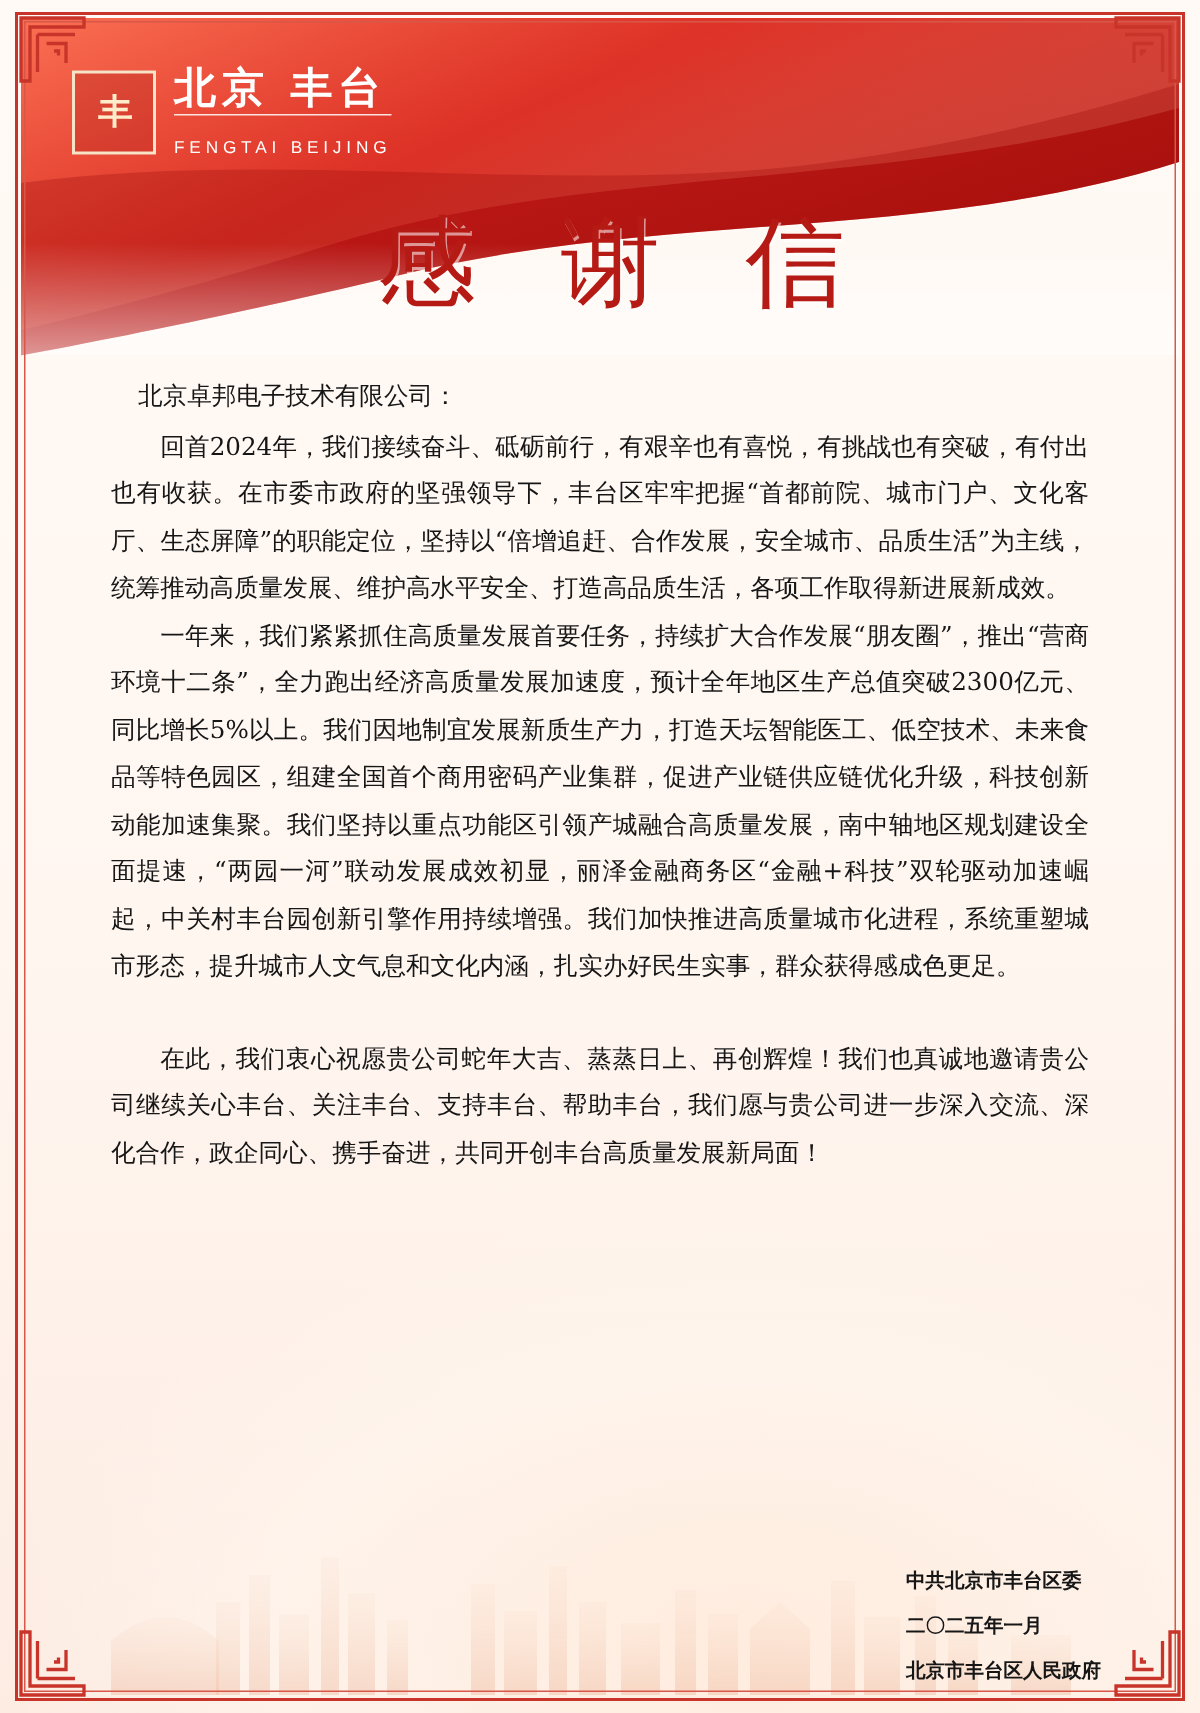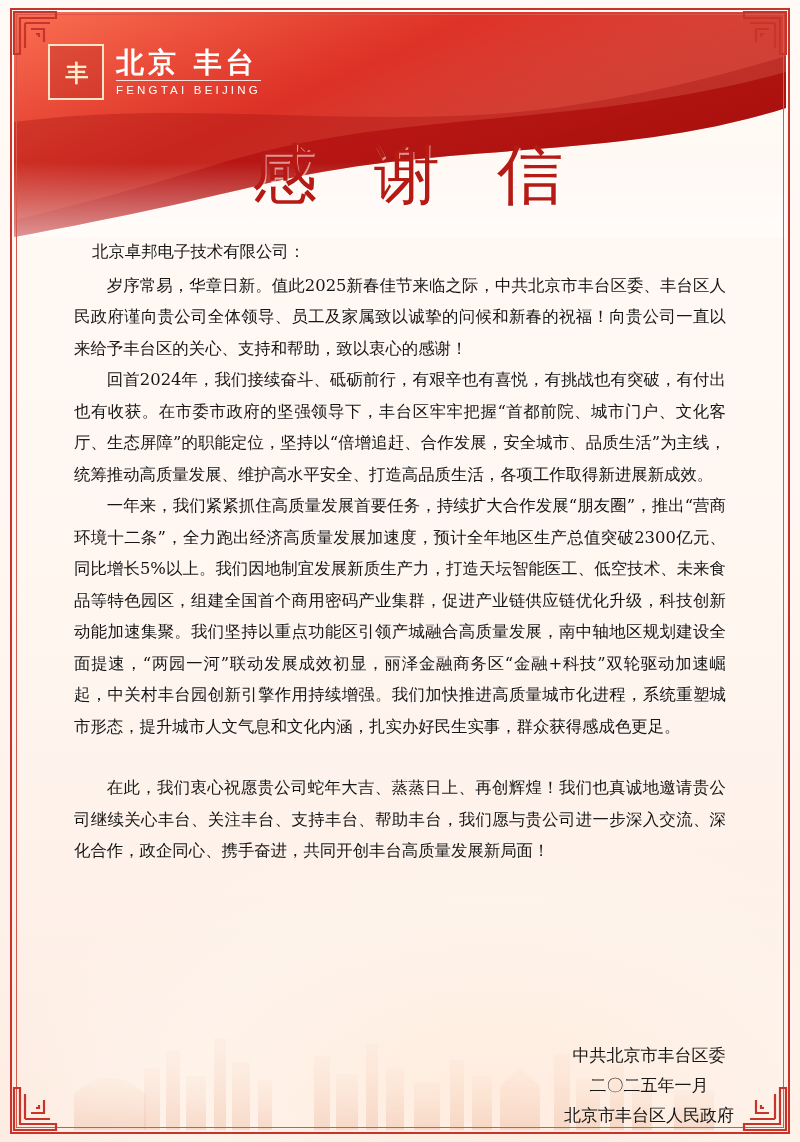--- a/index.html
+++ b/index.html
@@ -97,21 +97,21 @@
     letter-spacing: 4px;
     line-height: 1.05;
     color: #ffffff;
   }
   .logo-en {
     font-size: 11.5px;
     letter-spacing: 3.2px;
     color: #ffffff;
     border-top: 1px solid rgba(255,255,255,0.85);
     margin-top: 3px;
-    padding-top: 3px;
+    padding-top: 16px;
   }
 
   .title {
     position: absolute;
     top: 118px;
     left: 16px;
     width: 772px;
     text-align: center;
     z-index: 12;
     font-family: "DejaVu Serif", serif;
@@ -130,39 +130,40 @@
     width: 652px;
     z-index: 20;
     color: #161616;
     font-family: "DejaVu Serif", serif;
     font-size: 16.4px;
     line-height: 31.5px;
     text-align: justify;
     text-justify: inter-ideograph;
   }
   .salutation {
-    margin: 0 0 2px 0;
+    margin: 12px 0 2px 0;
     text-indent: 1.1em;
   }
   .para {
     margin: 0;
     text-indent: 2em;
   }
   .gap { height: 10px; }
 
   .signature {
     position: absolute;
     right: 66px;
     top: 1040px;
     z-index: 20;
-    text-align: center;
-    font-family: "DejaVu Serif", serif;
-    font-size: 17px;
+    text-align: left;
+    font-family: "DejaVu Serif", serif;
+    font-size: 13px;
     line-height: 30px;
     color: #161616;
+    font-weight: bold;
   }
   .signature div { white-space: nowrap; }
 
   
   .skyline {
     position: absolute;
     left: 14px;
     bottom: 12px;
     width: 772px;
     height: 140px;
@@ -240,21 +241,20 @@
       <rect x="562" y="88" width="24" height="52"></rect>
       <rect x="596" y="74" width="14" height="66"></rect>
       <rect x="618" y="94" width="20" height="46"></rect>
       <path d="M60,140 L60,104 Q96,72 132,104 L132,140 Z"></path>
       <rect x="660" y="100" width="40" height="40"></rect>
     </g>
   </svg>
 
   <div class="letter">
     <p class="salutation">北京卓邦电子技术有限公司：</p>
-    <p class="para">岁序常易，华章日新。值此2025新春佳节来临之际，中共北京市丰台区委、丰台区人民政府谨向贵公司全体领导、员工及家属致以诚挚的问候和新春的祝福！向贵公司一直以来给予丰台区的关心、支持和帮助，致以衷心的感谢！</p>
     <p class="para">回首2024年，我们接续奋斗、砥砺前行，有艰辛也有喜悦，有挑战也有突破，有付出也有收获。在市委市政府的坚强领导下，丰台区牢牢把握“首都前院、城市门户、文化客厅、生态屏障”的职能定位，坚持以“倍增追赶、合作发展，安全城市、品质生活”为主线，统筹推动高质量发展、维护高水平安全、打造高品质生活，各项工作取得新进展新成效。</p>
     <p class="para">一年来，我们紧紧抓住高质量发展首要任务，持续扩大合作发展“朋友圈”，推出“营商环境十二条”，全力跑出经济高质量发展加速度，预计全年地区生产总值突破2300亿元、同比增长5%以上。我们因地制宜发展新质生产力，打造天坛智能医工、低空技术、未来食品等特色园区，组建全国首个商用密码产业集群，促进产业链供应链优化升级，科技创新动能加速集聚。我们坚持以重点功能区引领产城融合高质量发展，南中轴地区规划建设全面提速，“两园一河”联动发展成效初显，丽泽金融商务区“金融+科技”双轮驱动加速崛起，中关村丰台园创新引擎作用持续增强。我们加快推进高质量城市化进程，系统重塑城市形态，提升城市人文气息和文化内涵，扎实办好民生实事，群众获得感成色更足。</p>
     <div class="gap"></div>
     <div class="gap"></div>
     <div class="gap"></div>
     <p class="para">在此，我们衷心祝愿贵公司蛇年大吉、蒸蒸日上、再创辉煌！我们也真诚地邀请贵公司继续关心丰台、关注丰台、支持丰台、帮助丰台，我们愿与贵公司进一步深入交流、深化合作，政企同心、携手奋进，共同开创丰台高质量发展新局面！</p>
   </div>
 
   <div class="signature">
     <div>中共北京市丰台区委</div>

